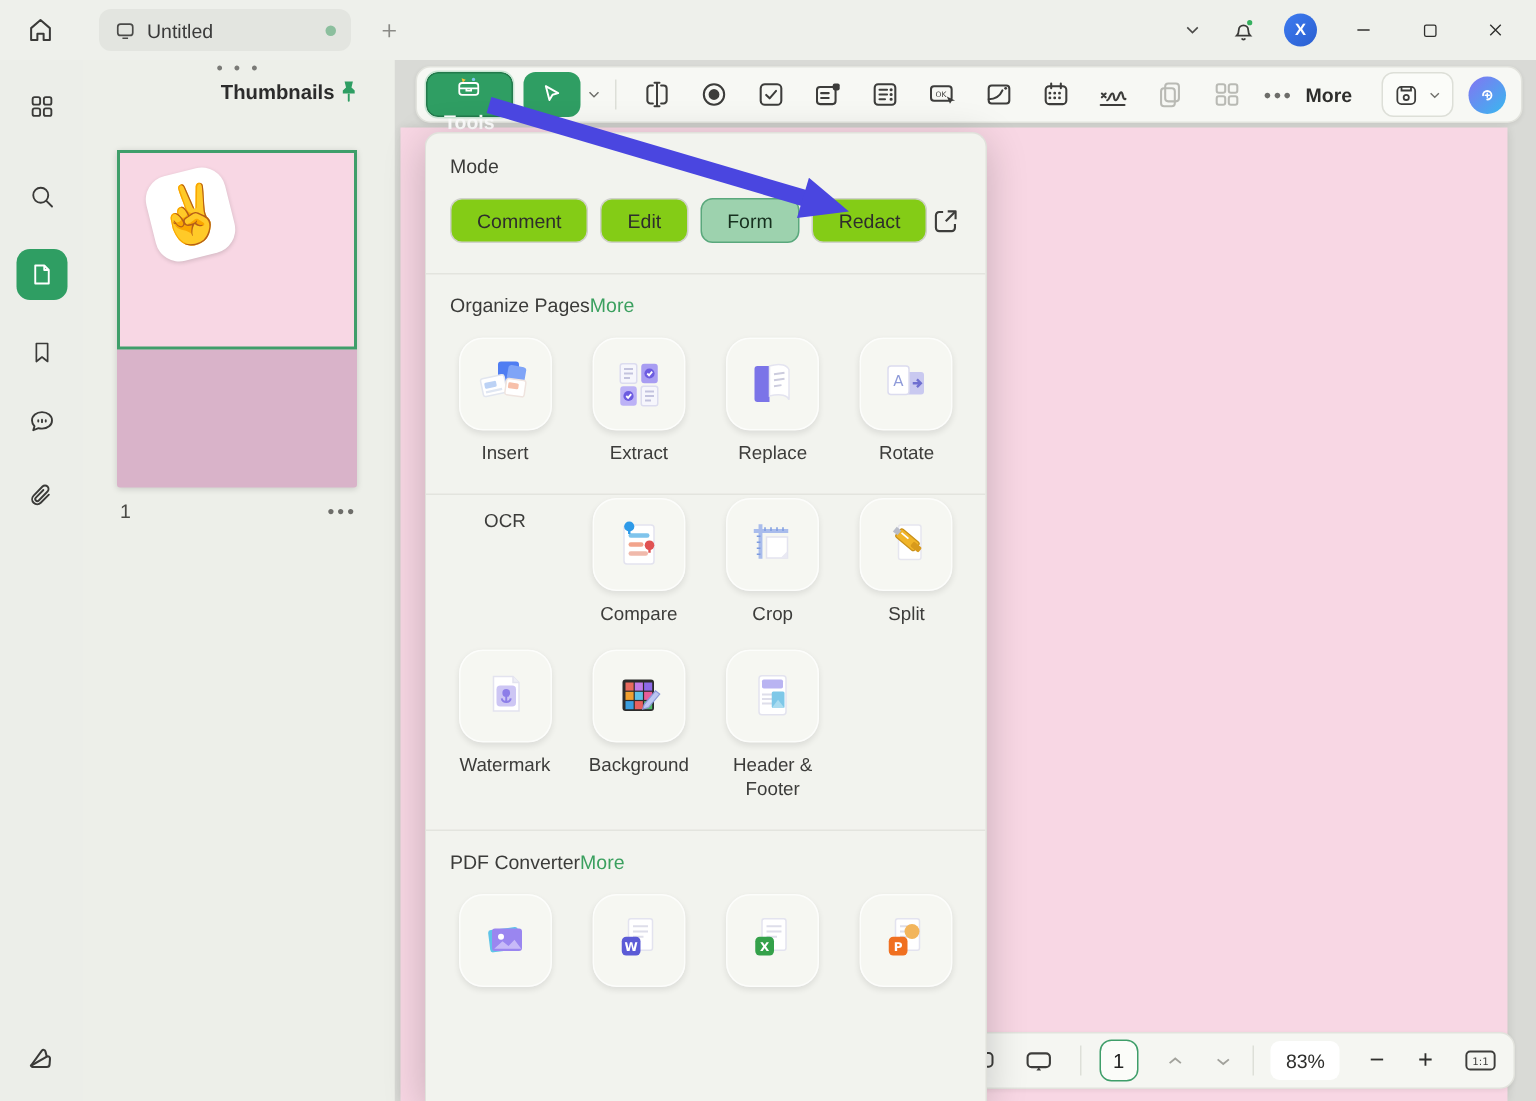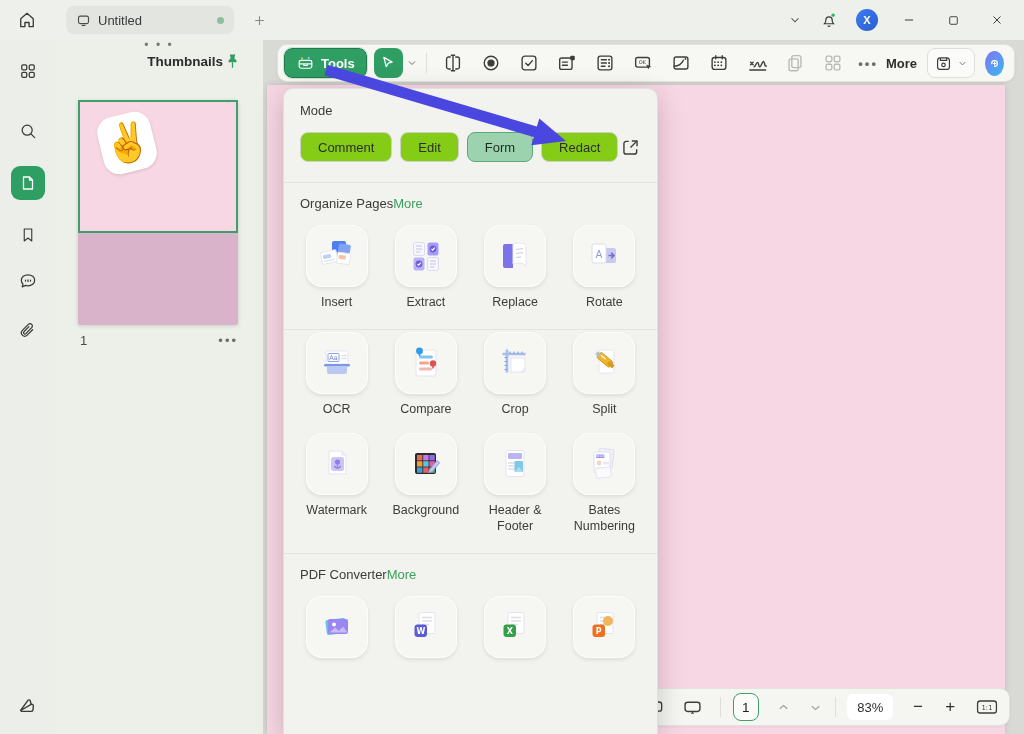--- a/index.html
+++ b/index.html
@@ -60,21 +60,21 @@
   #doc-page { position:absolute; left:4px; top:45px; width:738px; height:649px;
     background:var(--page-pink,#f8d7e4); box-shadow:0 0 6px rgba(0,0,0,.12); }
 
   
   #maintoolbar { position:absolute; left:277px; top:44px; width:738px; height:38px;
     background:#f7f8f4; border:1px solid #e2e3dd; border-radius:10px; z-index:20;
     display:flex; align-items:center; padding:0 6px;
     box-shadow:0 1px 3px rgba(0,0,0,.06); }
   #tools-btn { height:30px; padding:0 11px; background:var(--accent-green,#2f9e63);
     border:1px solid #237a4c; outline:1px solid #c9e6d4; border-radius:8px; color:#fff;
-    font-size:13px; font-weight:bold; display:flex; align-items:center; gap:6px; }
+    font-size:13px; font-weight:bold; display:flex; align-items:center; gap:6px;flex-direction:column; }
   #pointer-btn { width:38px; height:30px; margin-left:7px; background:var(--accent-green,#2f9e63);
     border-radius:8px; display:flex; align-items:center; justify-content:center; }
   .chev { color:#6f6f6b; margin-left:3px; }
   .vdiv { width:1px; height:20px; background:#dddfd8; margin:0 8px; }
   .tbtn { width:34px; height:30px; border-radius:7px; background:transparent; border:none;
     display:flex; align-items:center; justify-content:center; color:#3d3d3b; margin:0 2px; }
   .tbtn.disabled { color:#b9bab4; }
   #more-btn { display:flex; align-items:center; gap:8px; color:#2e2e2c; font-size:13px;
     font-weight:bold; margin:0 10px 0 6px; }
   #save-group { display:flex; align-items:center; height:30px; border:1px solid #dddfd8;
@@ -507,30 +507,20 @@
                 <path d="M24.5 19.5h5m-2.2-2.6l2.6 2.6-2.6 2.6" stroke="#6f6fd0" stroke-width="1.6" fill="none"></path>
               </svg>
             </div>
             <div class="tool-label">Rotate</div>
           </div>
         </div>
       </div>
       <div class="section">
         <div class="tile-grid">
           <div class="tool-item">
-            <div class="tile">
-              <svg width="40" height="40" viewBox="0 0 40 40">
-                <rect x="9" y="8" width="22" height="13" rx="1.5" fill="#fff" stroke="#e3e3ef"></rect>
-                <rect x="11" y="10.5" width="11" height="8" rx="1" fill="none" stroke="#8fa3e8"></rect>
-                <text x="16.5" y="17" font-size="6.5" fill="#6b82d8" text-anchor="middle" font-family="DejaVu Sans, sans-serif">Aa</text>
-                <path d="M24.5 12.5h5M24.5 15.5h5" stroke="#dddde9" stroke-width="1.3"></path>
-                <rect x="7" y="21" width="26" height="2.6" rx="1.3" fill="#7e96e8"></rect>
-                <path d="M10 23.6h20v5.4a2 2 0 0 1-2 2H12a2 2 0 0 1-2-2z" fill="#bac9f2"></path>
-              </svg>
-            </div>
             <div class="tool-label">OCR</div>
           </div>
           <div class="tool-item">
             <div class="tile">
               <svg width="40" height="40" viewBox="0 0 40 40">
                 <rect x="10" y="7" width="20" height="26" rx="2" fill="#fff" stroke="#e3e3ef"></rect>
                 <rect x="13" y="12.5" width="14" height="3" rx="1.5" fill="#7fc4ec"></rect>
                 <rect x="13" y="18.5" width="10" height="3" rx="1.5" fill="#f2a48c"></rect>
                 <rect x="13" y="24.5" width="13" height="3" rx="1.5" fill="#f0b9ab"></rect>
                 <circle cx="13.5" cy="8" r="3.4" fill="#2e9ae8"></circle>
@@ -600,39 +590,20 @@
             <div class="tile">
               <svg width="40" height="40" viewBox="0 0 40 40">
                 <rect x="11" y="6.5" width="18" height="26" rx="2" fill="#fff" stroke="#e3e3ef"></rect>
                 <rect x="13" y="9" width="14" height="6" rx="1.2" fill="#b9b4f2"></rect>
                 <path d="M13 19h14M13 22h14M13 25h8" stroke="#dedeea" stroke-width="1.3"></path>
                 <rect x="19.5" y="17" width="8.5" height="11" rx="1" fill="#7ec8e8"></rect>
                 <path d="M19.5 28l4.2-5.5 4.3 5.5z" fill="#aadcf0"></path>
               </svg>
             </div>
             <div class="tool-label">Header &amp; Footer</div>
-          </div>
-          <div class="tool-item">
-            <div class="tile">
-              <svg width="40" height="40" viewBox="0 0 40 40">
-                <g transform="rotate(7 22 16)">
-                  <rect x="14" y="5" width="15" height="19" rx="1.5" fill="#f0f0f9" stroke="#dfdfee"></rect>
-                </g>
-                <rect x="10" y="8" width="16" height="21" rx="1.5" fill="#fff" stroke="#dfdfee"></rect>
-                <rect x="12" y="10.5" width="8.5" height="3.6" rx="0.8" fill="#9a90ee"></rect>
-                <text x="16.2" y="13.4" font-size="2.8" fill="#fff" text-anchor="middle" font-family="DejaVu Sans, sans-serif">00123</text>
-                <circle cx="15" cy="19" r="2.4" fill="#f2d4c8"></circle>
-                <rect x="19" y="17.5" width="6" height="3" rx="1" fill="#e9e9f3"></rect>
-                <path d="M12 24h12M12 26.5h8" stroke="#e3e3ee" stroke-width="1.1"></path>
-                <g transform="rotate(-6 16 30)">
-                  <rect x="12" y="24" width="15" height="10" rx="1.5" fill="#fbfbfe" stroke="#e4e4f0"></rect>
-                </g>
-              </svg>
-            </div>
-            <div class="tool-label">Bates Numbering</div>
           </div>
         </div>
       </div>
       <div class="section">
         <div class="section-head">
           <span class="section-title">PDF Converter</span>
           <a class="more-link" href="#">More</a>
         </div>
         <div class="tile-grid">
           <div class="tool-item">

